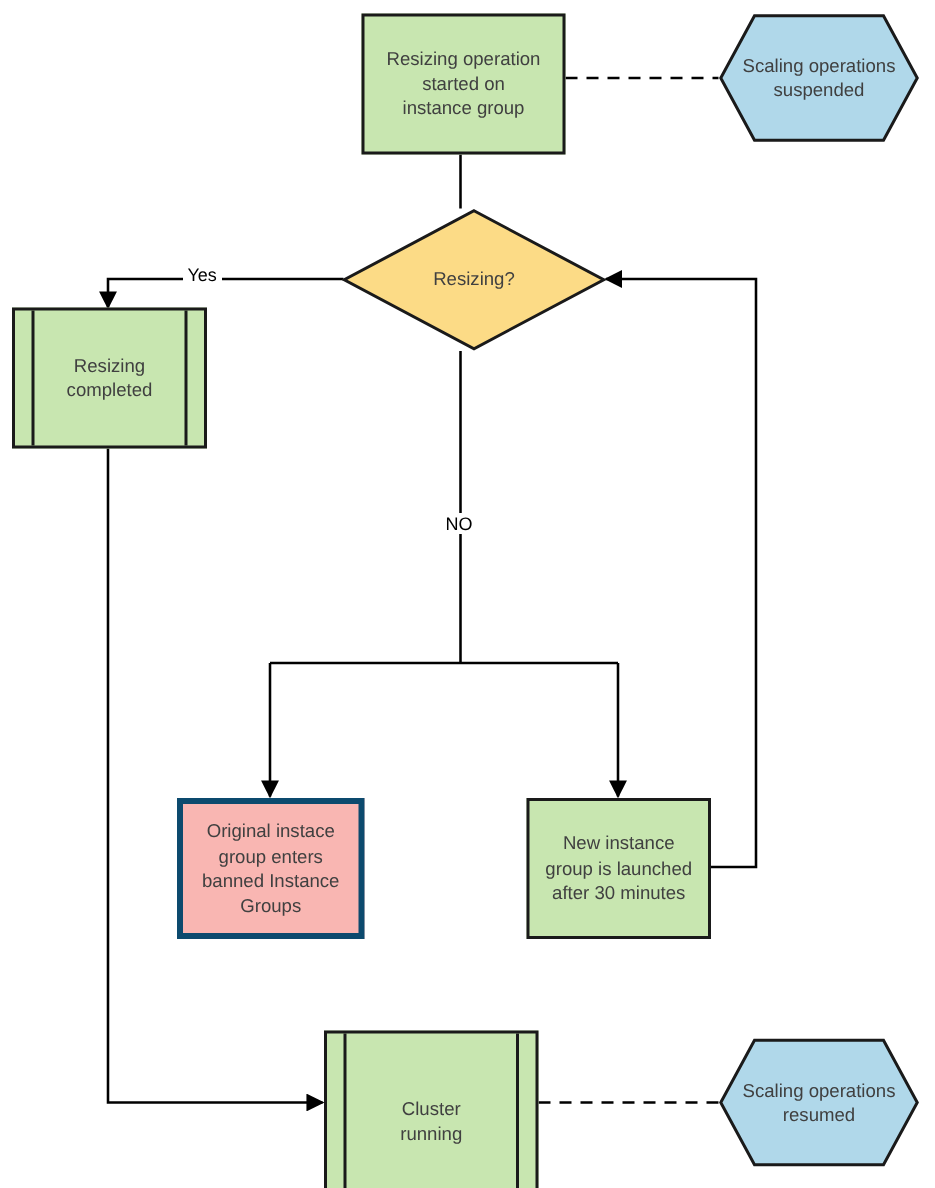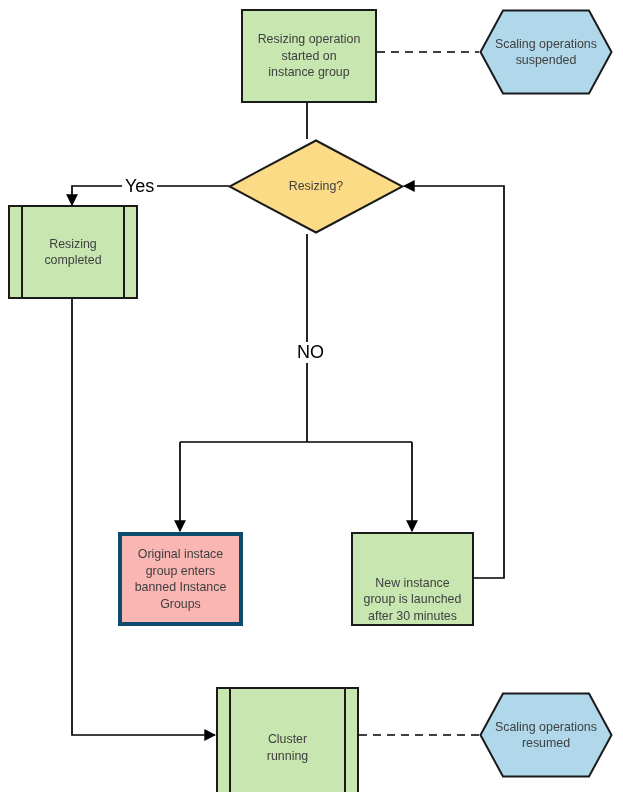--- a/index.html
+++ b/index.html
@@ -87,21 +87,21 @@
     position: absolute;
     left: 0;
     top: 0;
   }
   .hexagon .label {
     position: relative;
     z-index: 2;
   }
   .edge-label {
     position: absolute;
-    font-size: 18px;
+    font-size: 12px;
     color: #000000;
     background: #ffffff;
     padding: 0 3px;
     z-index: 6;
     white-space: nowrap;
   }
 </style>
 </head>
 <body>
 
@@ -163,21 +163,21 @@
 completed</span>
   </div>
 
   <div class="node proc-pink" style="left:118px; top:532px; width:125px; height:94px;">
     <span class="label">Original instace
 group enters
 banned Instance
 Groups</span>
   </div>
 
-  <div class="node proc" style="left:351px; top:532px; width:123px; height:94px;align-items:flex-end;">
+  <div class="node proc" style="left:351px; top:532px; width:123px; height:94px;">
     <span class="label">New instance
 group is launched
 after 30 minutes</span>
   </div>
 
   <div class="node predef" style="left:216px; top:687px; width:143px; height:121px;">
     <span class="rule left"></span>
     <span class="rule right"></span>
     <span class="label">Cluster
 running</span>

